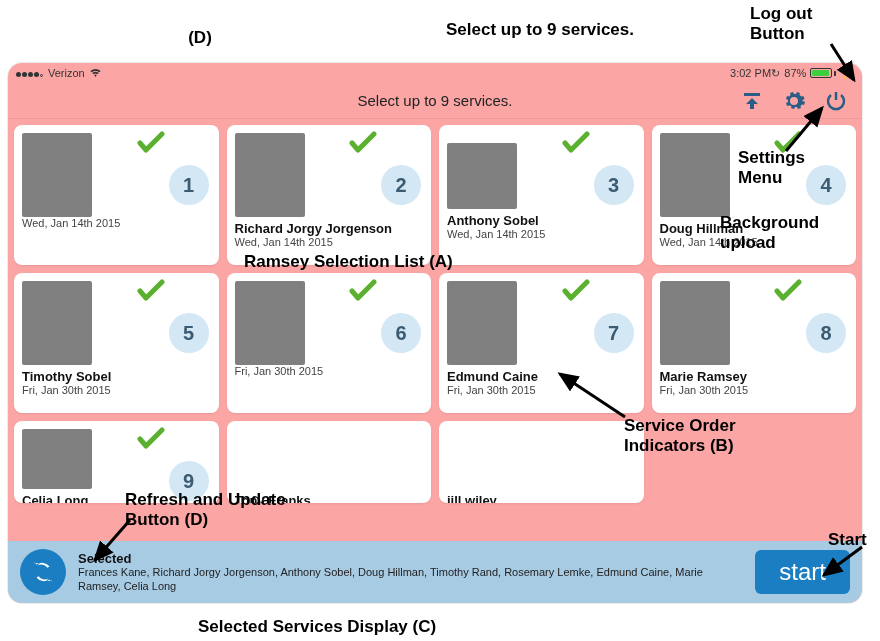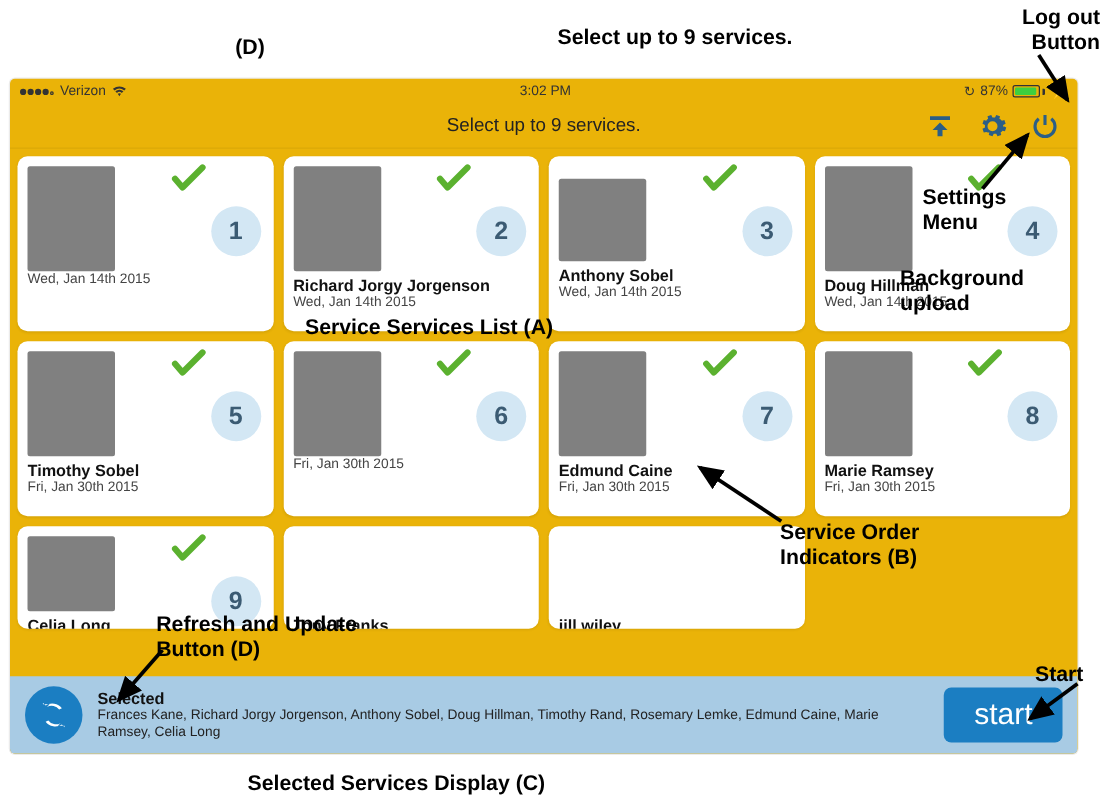--- a/index.html
+++ b/index.html
@@ -1,23 +1,23 @@
 <!DOCTYPE html>
 <html><head>
 <meta charset="utf-8">
 <style>
   *{box-sizing:border-box;margin:0;padding:0;font-family:-apple-system,Helvetica,Arial,sans-serif}
   body{background:#fff;width:880px;height:641px;position:relative;overflow:hidden}
   .annotation{position:absolute;font-weight:700;color:#000;font-size:17px;z-index:50;pointer-events:none;line-height:1.2}
   .arrow{position:absolute;z-index:49;pointer-events:none}
   
-  .device{position:absolute;left:8px;top:63px;width:854px;height:540px;background:#eab308;border-radius:4px;box-shadow:0 0 0 1px rgba(0,0,0,.08);overflow:hidden;display:flex;flex-direction:column}
+  .device{position:absolute;left:8px;top:63px;width:854px;height:540px;background:#fca5a5;border-radius:14px;box-shadow:0 0 0 1px rgba(0,0,0,.08);overflow:hidden;display:flex;flex-direction:column}
   .statusbar{height:20px;display:flex;align-items:center;font-size:11px;color:#333;padding:0 8px}
   .statusbar .sb-left{display:flex;align-items:center;gap:4px}
-  .statusbar .sb-center{flex:1;text-align:center}
+  .statusbar .sb-center{flex:1;text-align:right}
   .statusbar .sb-right{display:flex;align-items:center;gap:4px}
   .dots span{display:inline-block;width:5px;height:5px;border-radius:50%;background:#333;margin-right:1px}
   .dots span.hollow{background:transparent;border:1px solid #333;width:3px;height:3px}
   .wifi{width:13px;height:10px}
   .battery{display:flex;align-items:center;gap:2px}
   .bat-shell{width:22px;height:10px;border:1px solid #333;border-radius:2px;position:relative}
   .bat-fill{position:absolute;left:1px;top:1px;bottom:1px;width:85%;background:#3ecf3e;border-radius:1px}
   .bat-cap{width:2px;height:5px;background:#333;border-radius:0 1px 1px 0}
   .headerbar{height:36px;display:flex;align-items:center;position:relative;border-bottom:1px solid rgba(0,0,0,.06)}
   .headerbar .title{position:absolute;left:0;right:0;text-align:center;font-size:15px;color:#222}
@@ -55,26 +55,26 @@
 </head>
 <body>
 
 <div class="annotation" style="left:70px;top:8px;text-align:center;width:260px">
   <br>
   <span>(D)</span>
 </div>
 <div class="annotation" style="left:420px;top:20px;width:240px;text-align:center">
   <span>Select up to 9 services.</span>
 </div>
-<div class="annotation" style="left:770px;top:4px;width:110px;text-align:right">
+<div class="annotation" style="left:750px;top:4px;width:110px;text-align:left">
   <span>Log out</span><br>
   <span>Button</span>
 </div>
 <div class="annotation" style="left:244px;top:252px">
-  <span>Service Services List (A)</span>
+  <span>Ramsey Selection List (A)</span>
 </div>
 <div class="annotation" style="left:738px;top:148px">
   <span>Settings</span><br>
   <span>Menu</span>
 </div>
 <div class="annotation" style="left:720px;top:213px">
   <span>Background</span><br>
   <span>upload</span>
 </div>
 <div class="annotation" style="left:624px;top:416px">

